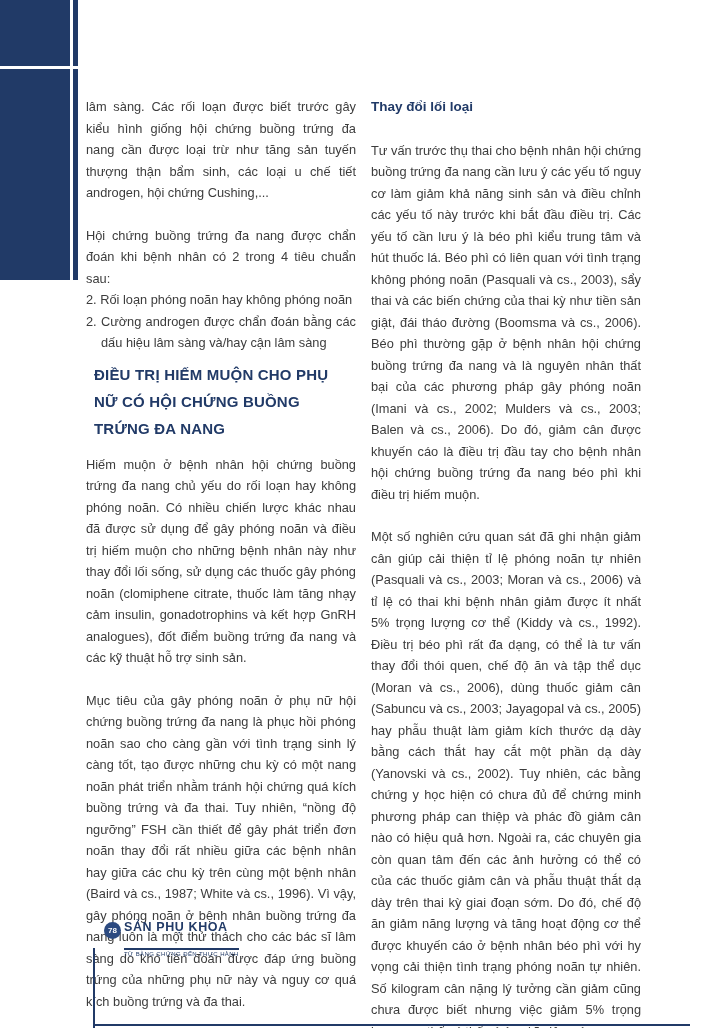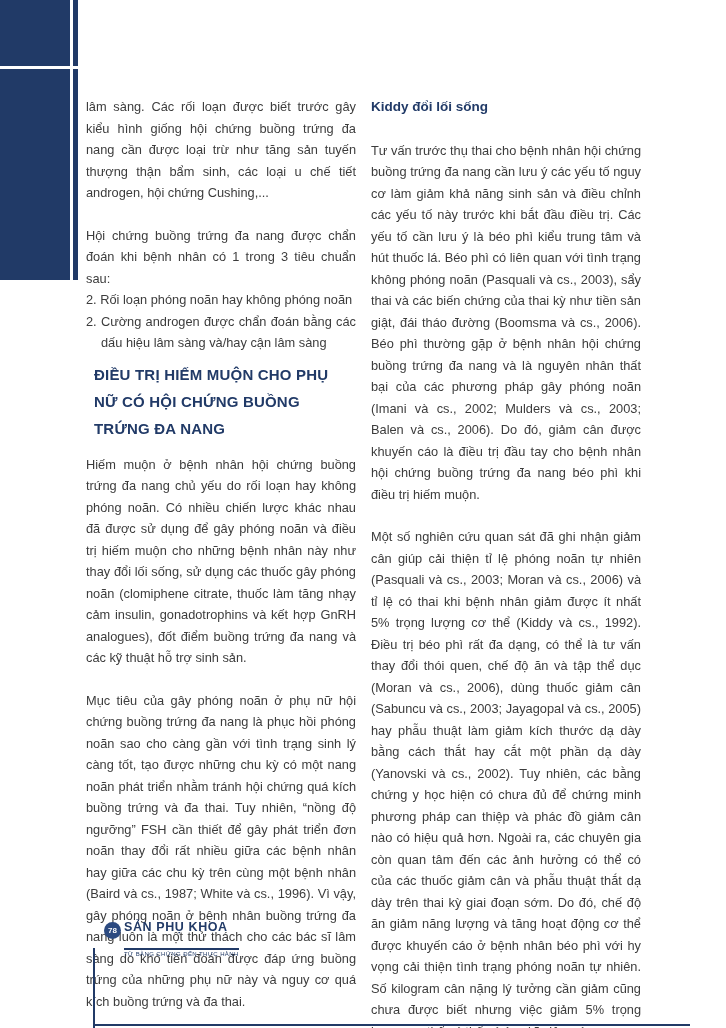--- a/index.html
+++ b/index.html
@@ -101,32 +101,32 @@
 
 <div class="page">
 
   <div class="decor-block">
     <div class="decor-vline"></div>
     <div class="decor-hline"></div>
   </div>
 
   <div class="col col-left">
     <p>lâm sàng. Các rối loạn được biết trước gây kiểu hình giống hội chứng buồng trứng đa nang cần được loại trừ như tăng sản tuyến thượng thận bẩm sinh, các loại u chế tiết androgen, hội chứng Cushing,...</p>
-    <p style="margin-bottom:0;">Hội chứng buồng trứng đa nang được chẩn đoán khi bệnh nhân có 1 trong 3 tiêu chuẩn sau:</p>
+    <p style="margin-bottom:0;">Hội chứng buồng trứng đa nang được chẩn đoán khi bệnh nhân có 2 trong 4 tiêu chuẩn sau:</p>
     <div class="list" style="margin-bottom:6px;">
       <div class="li">2. Rối loạn phóng noãn hay không phóng noãn</div>
       <div class="li">2. Cường androgen được chẩn đoán bằng các dấu hiệu lâm sàng và/hay cận lâm sàng</div>
     </div>
     <h2 class="section-heading">ĐIỀU TRỊ HIẾM MUỘN CHO PHỤ NỮ CÓ HỘI CHỨNG BUỒNG TRỨNG ĐA NANG</h2>
     <p>Hiếm muộn ở bệnh nhân hội chứng buồng trứng đa nang chủ yếu do rối loạn hay không phóng noãn. Có nhiều chiến lược khác nhau đã được sử dụng để gây phóng noãn và điều trị hiếm muộn cho những bệnh nhân này như thay đổi lối sống, sử dụng các thuốc gây phóng noãn (clomiphene citrate, thuốc làm tăng nhạy cảm insulin, gonadotrophins và kết hợp GnRH analogues), đốt điểm buồng trứng đa nang và các kỹ thuật hỗ trợ sinh sản.</p>
     <p>Mục tiêu của gây phóng noãn ở phụ nữ hội chứng buồng trứng đa nang là phục hồi phóng noãn sao cho càng gần với tình trạng sinh lý càng tốt, tạo được những chu kỳ có một nang noãn phát triển nhằm tránh hội chứng quá kích buồng trứng và đa thai. Tuy nhiên, “nồng độ ngưỡng” FSH cần thiết để gây phát triển đơn noãn thay đổi rất nhiều giữa các bệnh nhân hay giữa các chu kỳ trên cùng một bệnh nhân (Baird và cs., 1987; White và cs., 1996). Vì vậy, gây phóng noãn ở bệnh nhân buồng trứng đa nang luôn là một thử thách cho các bác sĩ lâm sàng do khó tiên đoán được đáp ứng buồng trứng của những phụ nữ này và nguy cơ quá kích buồng trứng và đa thai.</p>
   </div>
 
   <div class="col col-right">
-    <h3 class="subsection-heading">Kiddy đổi lối sống</h3>
+    <h3 class="subsection-heading">Thay đổi lối loại</h3>
     <p>Tư vấn trước thụ thai cho bệnh nhân hội chứng buồng trứng đa nang cần lưu ý các yếu tố nguy cơ làm giảm khả năng sinh sản và điều chỉnh các yếu tố này trước khi bắt đầu điều trị. Các yếu tố cần lưu ý là béo phì kiểu trung tâm và hút thuốc lá. Béo phì có liên quan với tình trạng không phóng noãn (Pasquali và cs., 2003), sẩy thai và các biến chứng của thai kỳ như tiền sản giật, đái tháo đường (Boomsma và cs., 2006). Béo phì thường gặp ở bệnh nhân hội chứng buồng trứng đa nang và là nguyên nhân thất bại của các phương pháp gây phóng noãn (Imani và cs., 2002; Mulders và cs., 2003; Balen và cs., 2006). Do đó, giảm cân được khuyến cáo là điều trị đầu tay cho bệnh nhân hội chứng buồng trứng đa nang béo phì khi điều trị hiếm muộn.</p>
     <p>Một số nghiên cứu quan sát đã ghi nhận giảm cân giúp cải thiện tỉ lệ phóng noãn tự nhiên (Pasquali và cs., 2003; Moran và cs., 2006) và tỉ lệ có thai khi bệnh nhân giảm được ít nhất 5% trọng lượng cơ thể (Kiddy và cs., 1992). Điều trị béo phì rất đa dạng, có thể là tư vấn thay đổi thói quen, chế độ ăn và tập thể dục (Moran và cs., 2006), dùng thuốc giảm cân (Sabuncu và cs., 2003; Jayagopal và cs., 2005) hay phẫu thuật làm giảm kích thước dạ dày bằng cách thắt hay cắt một phần dạ dày (Yanovski và cs., 2002). Tuy nhiên, các bằng chứng y học hiện có chưa đủ để chứng minh phương pháp can thiệp và phác đồ giảm cân nào có hiệu quả hơn. Ngoài ra, các chuyên gia còn quan tâm đến các ảnh hưởng có thể có của các thuốc giảm cân và phẫu thuật thắt dạ dày trên thai kỳ giai đoạn sớm. Do đó, chế độ ăn giảm năng lượng và tăng hoạt động cơ thể được khuyến cáo ở bệnh nhân béo phì với hy vọng cải thiện tình trạng phóng noãn tự nhiên. Số kilogram cân nặng lý tưởng cần giảm cũng chưa được biết nhưng việc giảm 5% trọng lượng cơ thể có thể có ý nghĩa lâm sàng.</p>
   </div>
 
   <div class="footer-logo">
     <div class="badge">78</div>
     <div class="logo-text">
       <div class="logo-title">SẢN PHỤ KHOA</div>
       <div class="logo-tagline">TỪ BẰNG CHỨNG ĐẾN THỰC HÀNH</div>
     </div>

